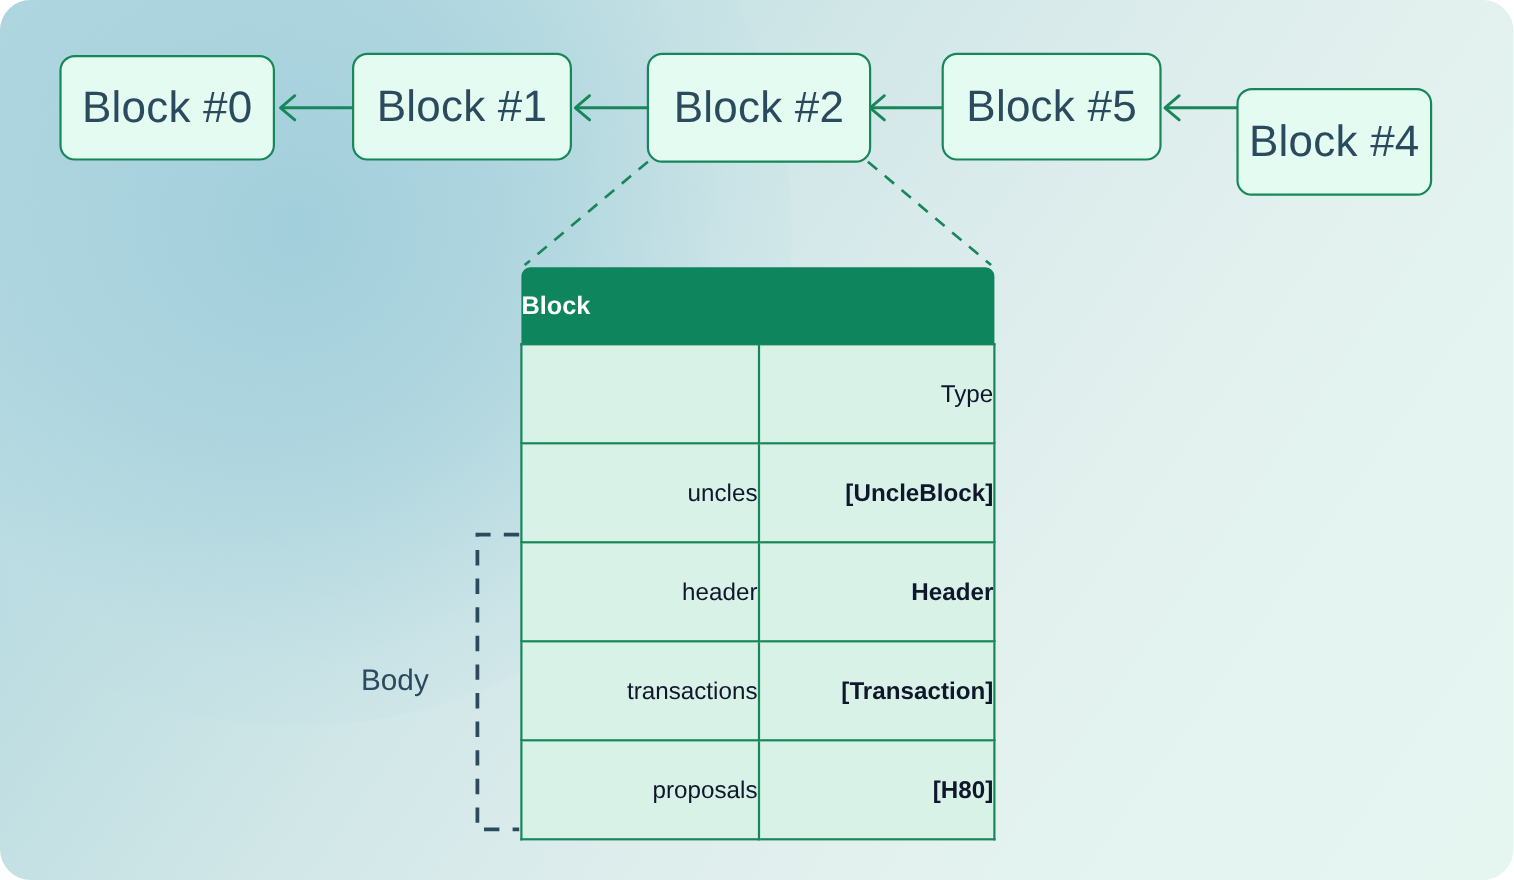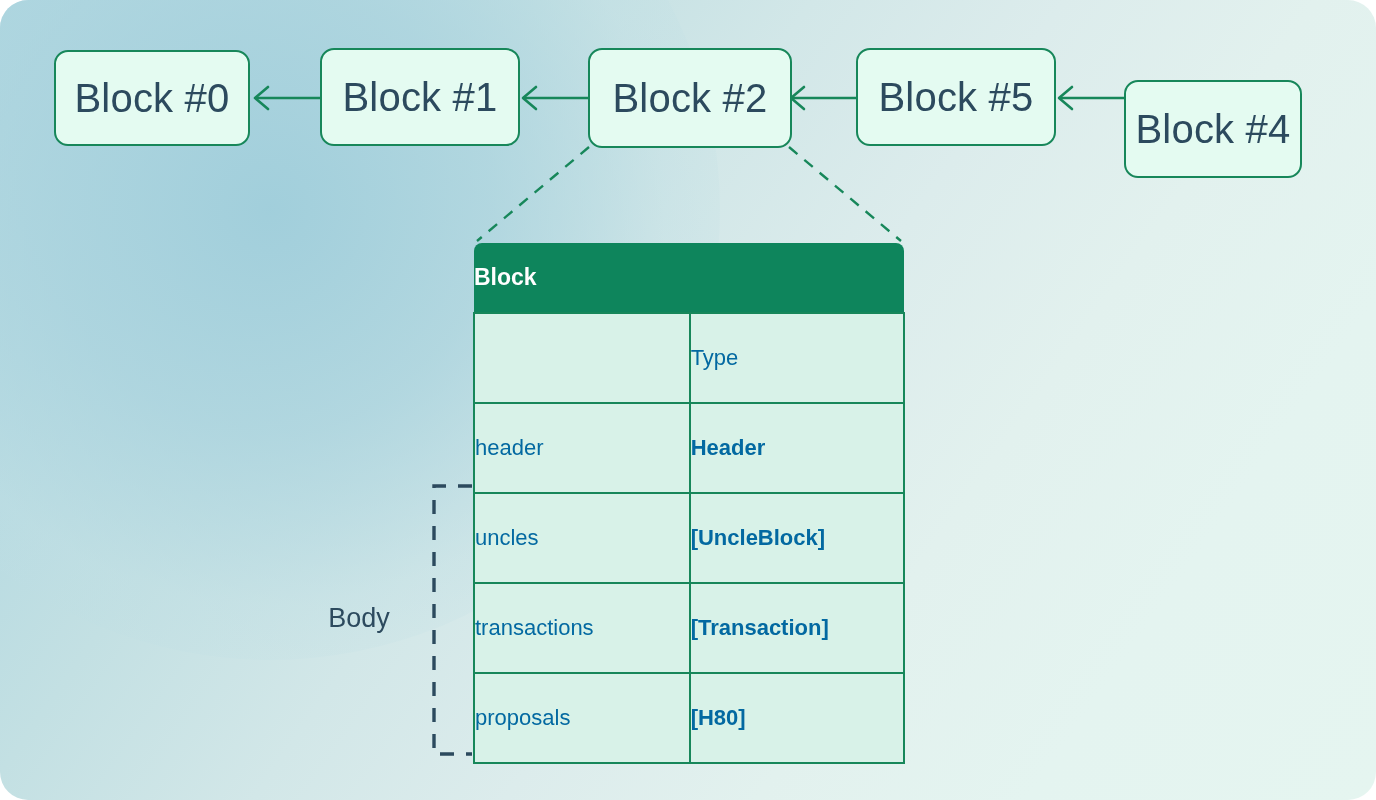--- a/index.html
+++ b/index.html
@@ -86,22 +86,22 @@
     border-top-right-radius: 8px;
   }
   #struct-table td, #struct-table th {
     padding: 0;
     margin: 0;
   }
   #struct-table .body-row td {
     border: 2px solid #17875a;
     height: 88px;
     background: #d8f2e8;
-    text-align: left;
-    color: #0369a1;
+    text-align: right;
+    color: #0f172a;
     font-size: 22px;
     vertical-align: middle;
   }
   #struct-table .col-name { width: 217px; }
   #struct-table .col-type { width: 215px; }
   #struct-table .type-strong { font-weight: bold; }
 
   
   #body-bracket {
     position: absolute;
@@ -174,28 +174,28 @@
   <table id="struct-table">
     <tbody>
         <tr>
       <td class="tbl-title" colspan="2">Block</td>
     </tr>
     <tr class="body-row">
       <td class="col-name"></td>
       <td class="col-type">Type</td>
     </tr>
     <tr class="body-row">
+      <td class="col-name">uncles</td>
+      <td class="col-type type-strong">[UncleBlock]</td>
+    </tr>
+    <tr class="body-row">
       <td class="col-name">header</td>
       <td class="col-type type-strong">Header</td>
     </tr>
     <tr class="body-row">
-      <td class="col-name">uncles</td>
-      <td class="col-type type-strong">[UncleBlock]</td>
-    </tr>
-    <tr class="body-row">
       <td class="col-name">transactions</td>
       <td class="col-type type-strong">[Transaction]</td>
     </tr>
     <tr class="body-row">
       <td class="col-name">proposals</td>
       <td class="col-type type-strong">[H80]</td>
     </tr>
   </tbody>
     </table>
 

